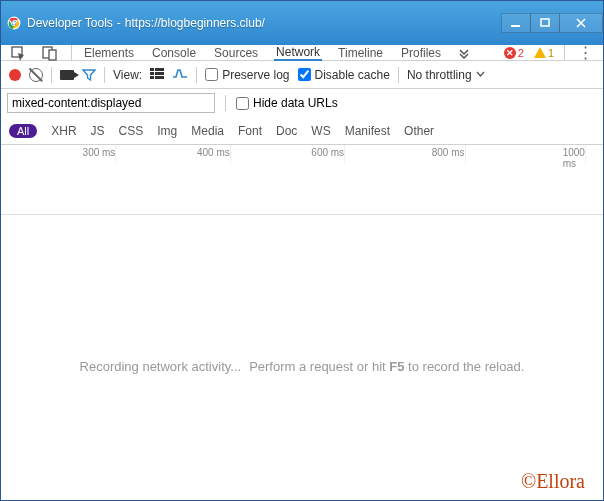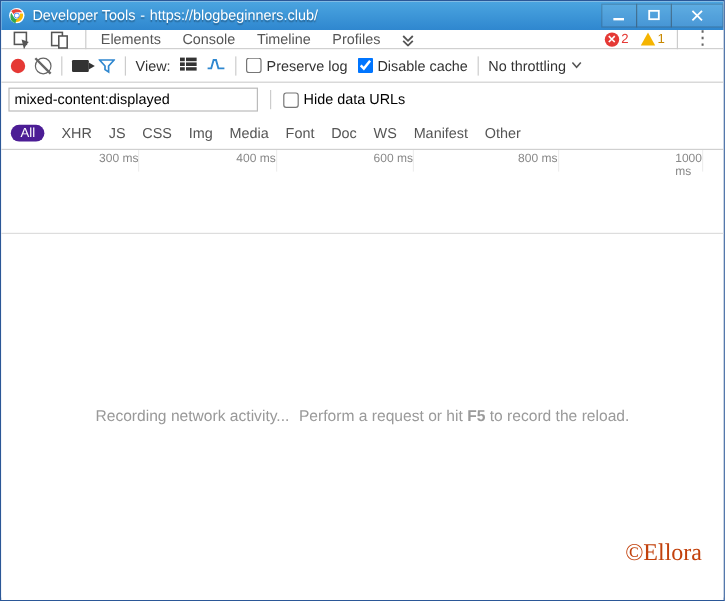--- a/index.html
+++ b/index.html
@@ -1,18 +1,18 @@
 <!DOCTYPE html>
 <html><head>
 <meta charset="utf-8">
 <style>
 * { margin: 0; padding: 0; box-sizing: border-box; font-family: "Segoe UI", Arial, sans-serif; }
 body { width: 604px; height: 501px; background: #fff; border: 1px solid #2b5797; overflow: hidden; }
 
-.titlebar { height: 24px; background: linear-gradient(#4ba5e0, #2f87cf); display: flex; align-items: center; padding-left: 6px; color: #fff; font-size: 12px; }
+.titlebar { height: 44px; background: linear-gradient(#4ba5e0, #2f87cf); display: flex; align-items: center; padding-left: 6px; color: #fff; font-size: 12px; }
 .titlebar .chrome-logo { width: 14px; height: 14px; margin-right: 6px; }
 .titlebar .title { flex: 1; text-shadow: 0 1px 1px rgba(0,0,0,.3); display: flex; gap: 4px; }
 .winbtns { display: flex; }
 .winbtn { width: 30px; height: 20px; background: rgba(255,255,255,.1); border: 1px solid rgba(0,0,0,.2); display: flex; align-items: center; justify-content: center; margin-left: -1px; }
 .winbtn.close { width: 44px; background: rgba(255,255,255,.12); }
 .winbtn svg { display: block; }
 
 .content { background: #fff; height: calc(501px - 28px); display: flex; flex-direction: column; }
 
 .tabs-row { height: 16px; display: flex; align-items: center; border-bottom: 1px solid #d0d0d0; padding: 0 6px; gap: 10px; font-size: 12px; color: #555; }
@@ -104,20 +104,22 @@
     <div class="tbtn">
         <svg width="16" height="16">
           <rect x="1" y="2" width="9" height="11" fill="none" stroke="#555" stroke-width="1.3"></rect>
           <rect x="7" y="5" width="7" height="10" fill="#fff" stroke="#555" stroke-width="1.3"></rect>
         </svg>
       </div>
     <div class="sep"></div>
     <div class="tabs" id="tabs">
         <span class="tab">Elements</span>
         <span class="tab">Console</span>
+        <span class="tab">Sources</span>
+        <span class="tab active">Network</span>
         <span class="tab">Timeline</span>
         <span class="tab">Profiles</span>
       </div>
     <div class="tbtn">
         <svg width="12" height="12">
           <path d="M2 3l4 4 4-4" fill="none" stroke="#555" stroke-width="1.5"></path>
           <path d="M2 7l4 4 4-4" fill="none" stroke="#555" stroke-width="1.5"></path>
         </svg>
       </div>
     <div class="spacer"></div>

